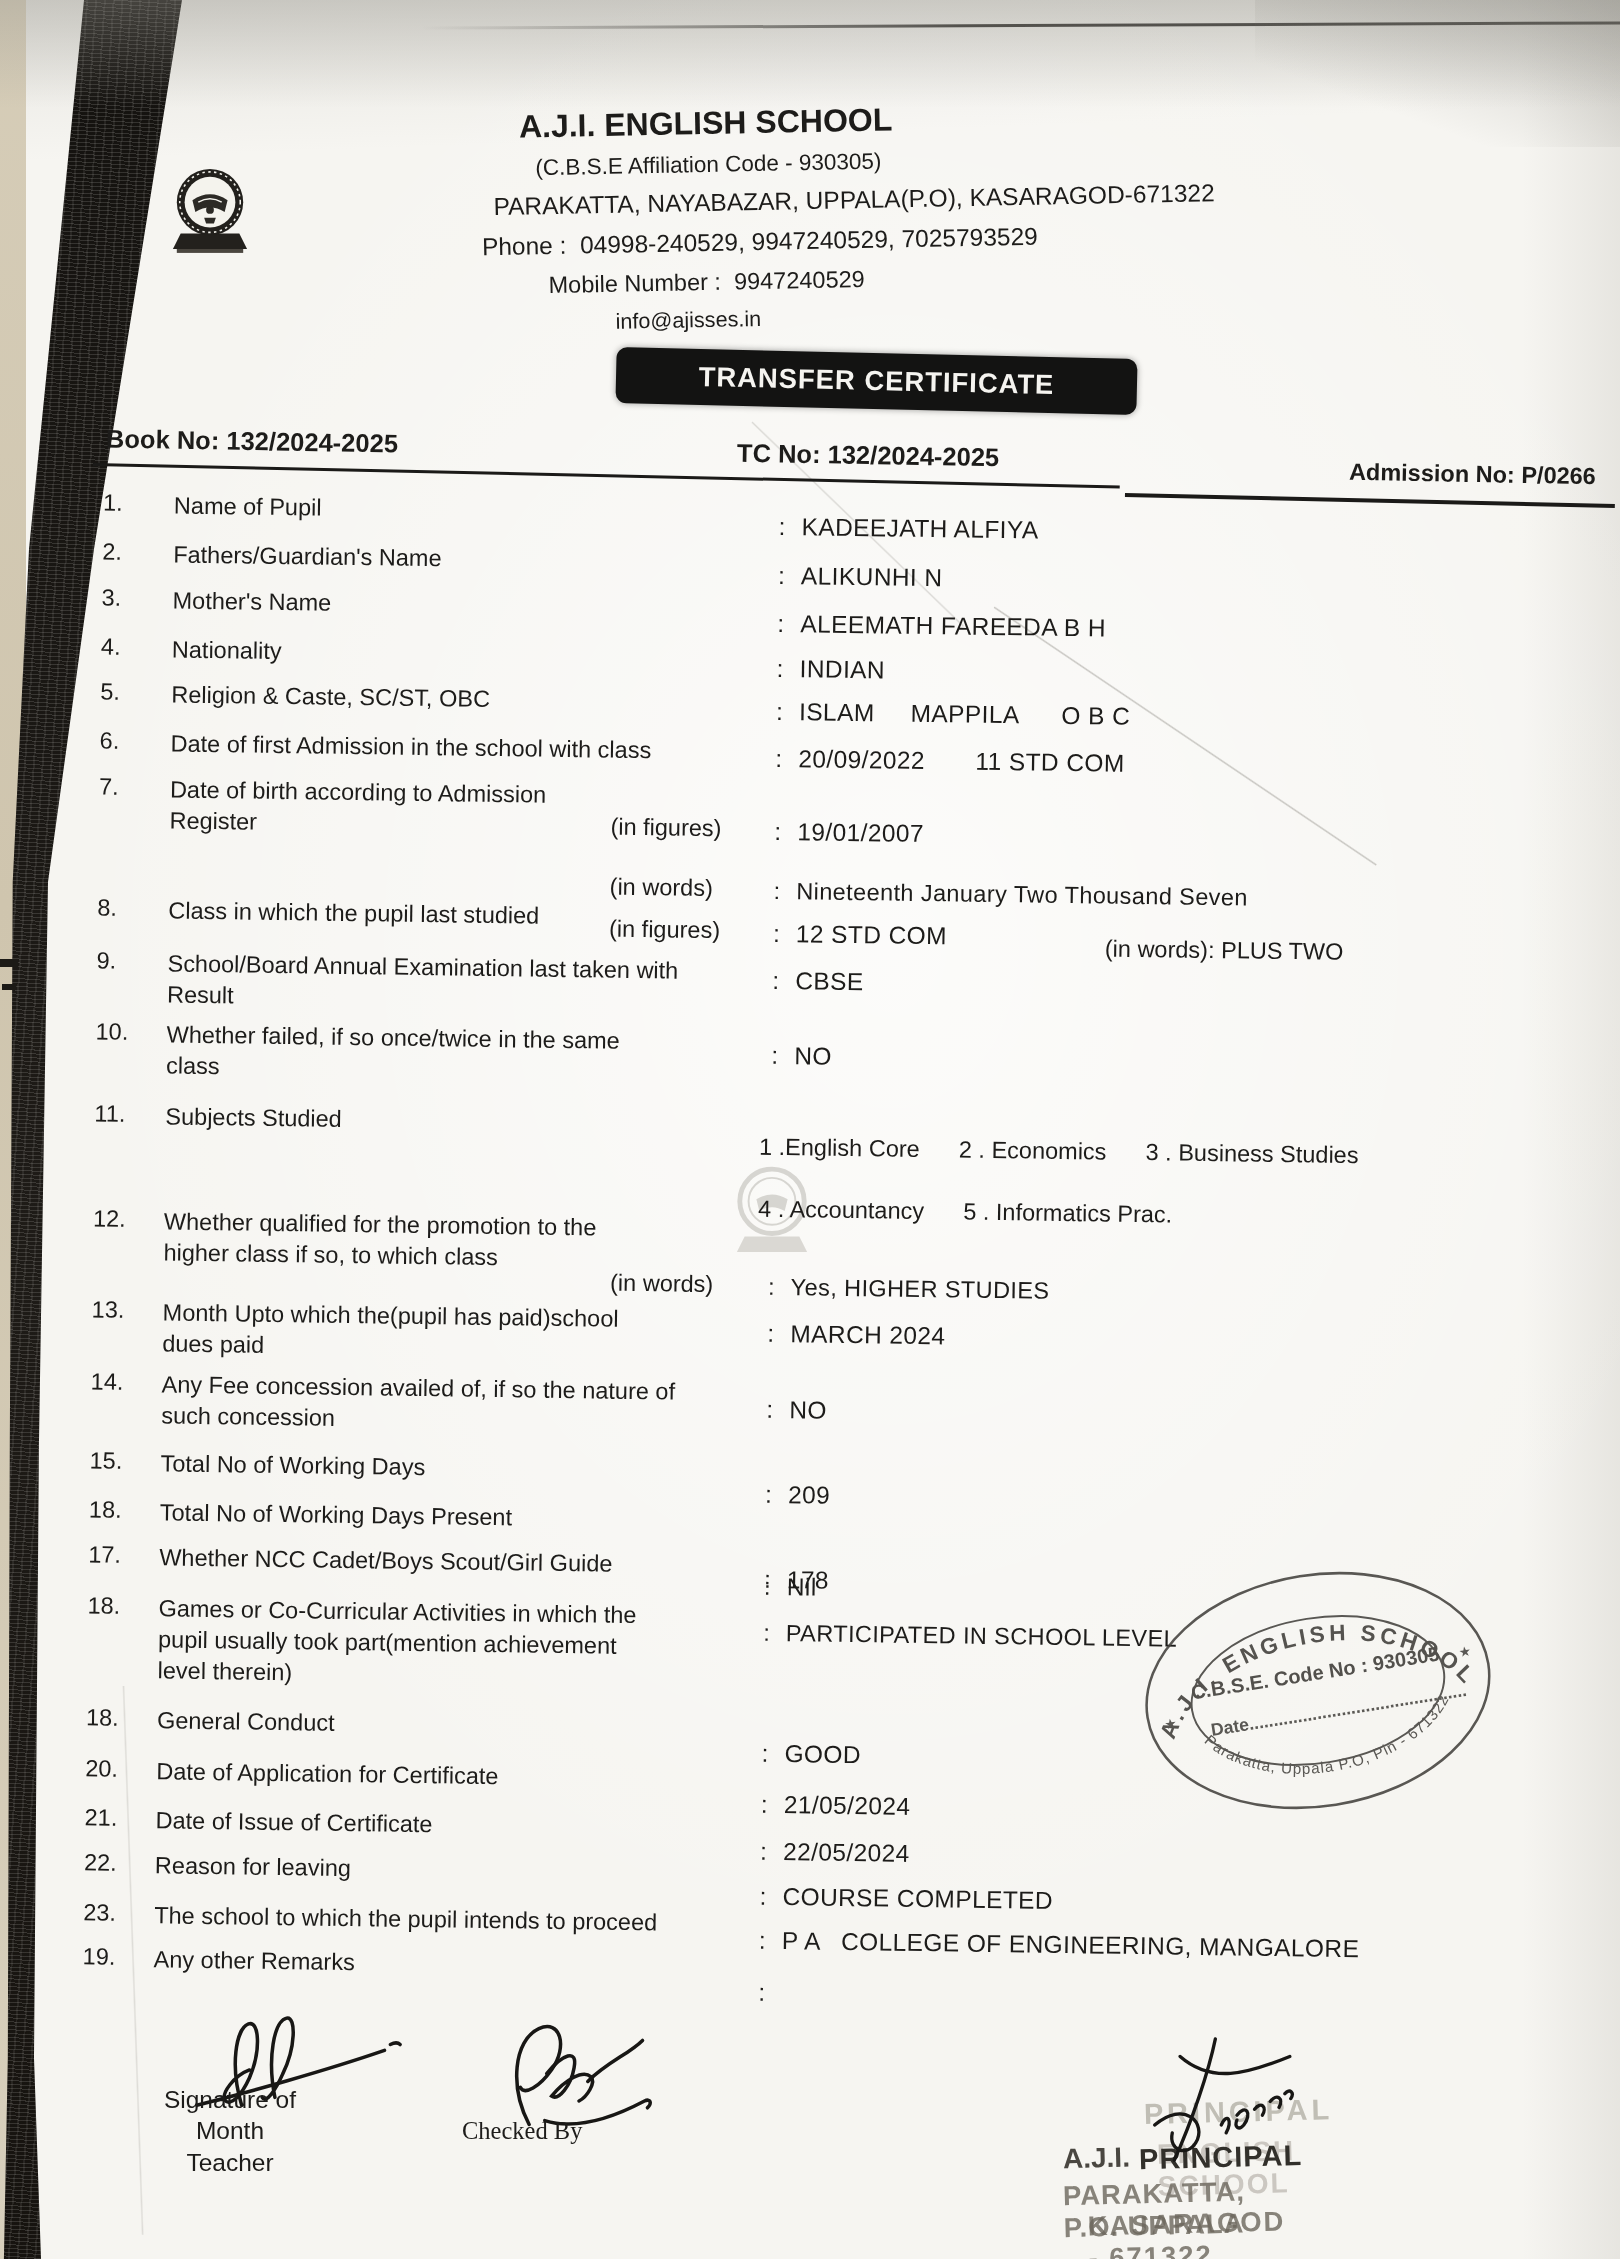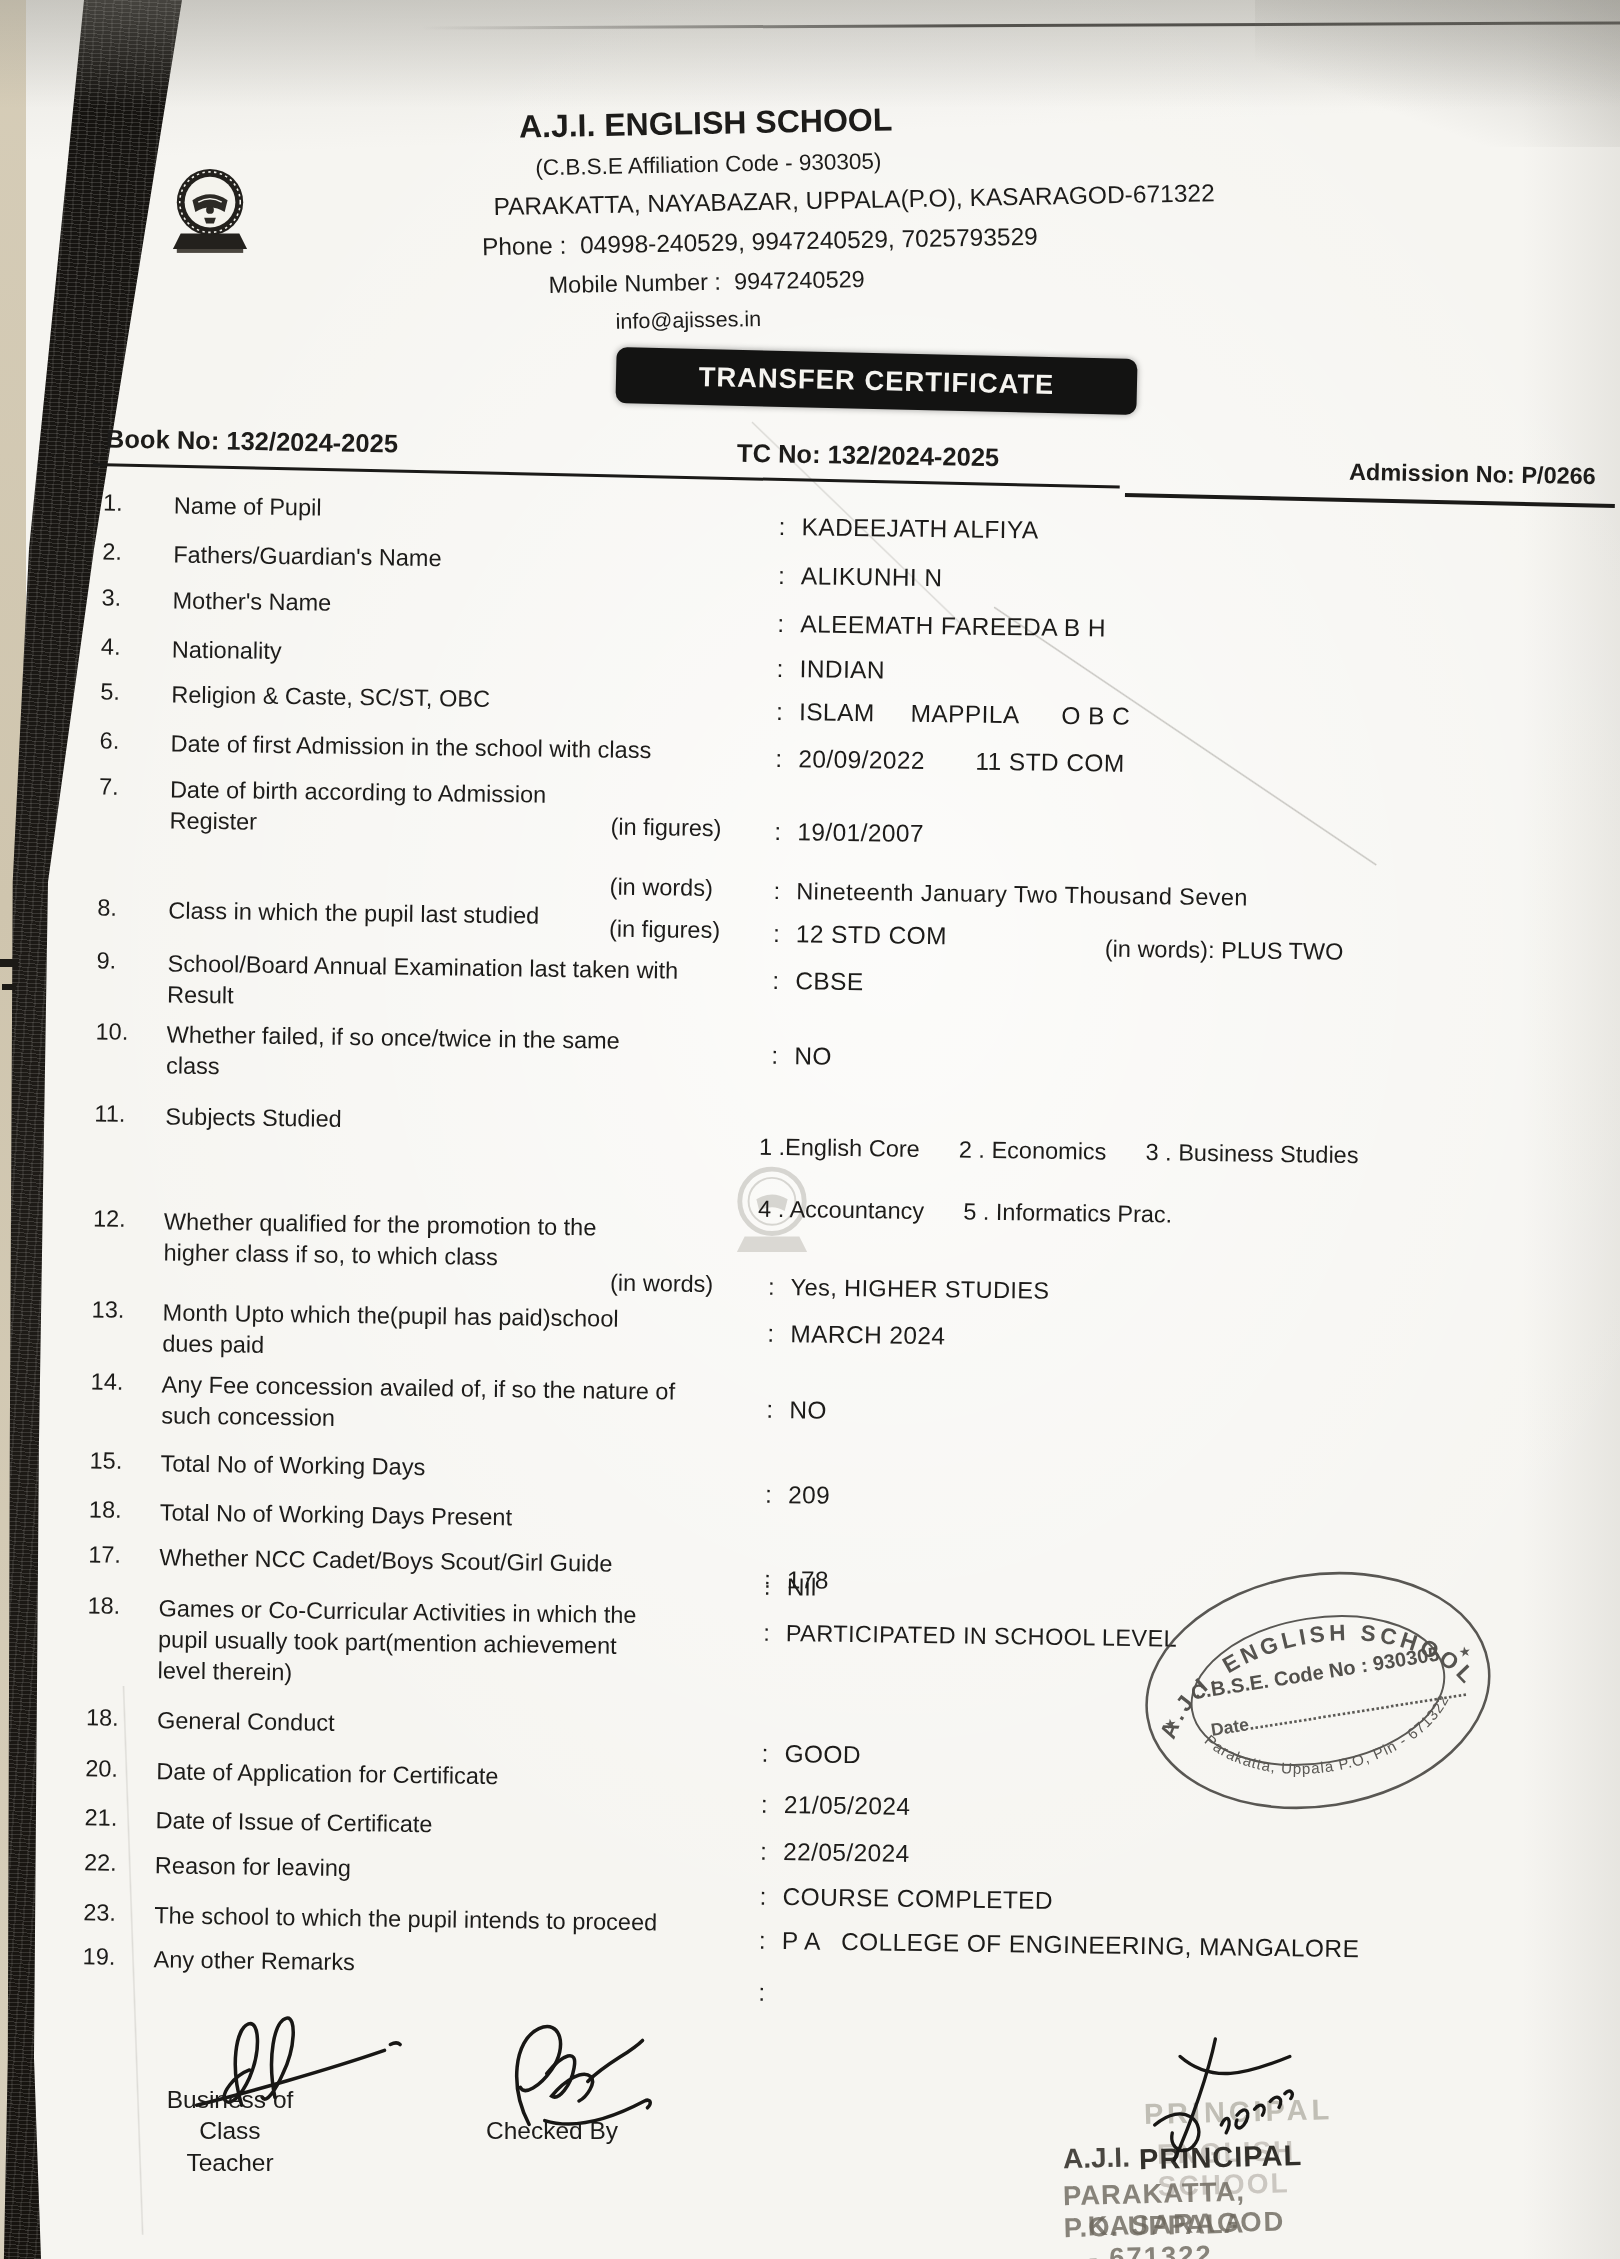--- a/index.html
+++ b/index.html
@@ -283,33 +283,33 @@
 
   <svg class="sig" style="left:181px;top:2009px;" width="225" height="118" viewBox="0 0 230 120">
     <g fill="none" stroke="#181715" stroke-width="3.6" stroke-linecap="round">
       <path d="M62,98 C50,58 56,20 69,15 C80,11 82,42 70,70 C62,88 50,100 45,93 C41,86 54,68 70,62"></path>
       <path d="M96,90 C88,50 95,12 108,9 C118,7 117,40 104,66 C97,82 87,97 83,90"></path>
       <path d="M16,98 C65,86 150,62 208,42"></path>
       <path d="M214,36 c4,-2 8,-2 10,0"></path>
     </g>
   </svg>
   <div class="ft" style="left:137px;top:2084px;width:186px;text-align:center;line-height:1.28;">
-    <div>Business of Class</div>
+    <div>Signature of Month</div>
     <div>Teacher</div>
   </div>
 
   <svg class="sig" style="left:490px;top:2011px;" width="176" height="137" viewBox="0 0 180 140">
     <g fill="none" stroke="#181715" stroke-width="3.6" stroke-linecap="round">
       <path d="M40,116 C20,78 24,30 50,18 C72,8 80,36 63,60 C51,77 35,87 31,78"></path>
       <path d="M58,64 C74,44 90,38 86,58 C83,76 70,92 63,87 C77,70 95,60 103,67 C109,73 99,88 91,92"></path>
       <path d="M100,72 C120,52 142,44 156,30"></path>
       <path d="M56,112 C88,122 124,110 158,92 c6,-3 8,2 3,7"></path>
     </g>
   </svg>
-  <div class="ft" style="left:486px;top:2117px;">Checked By</div>
+  <div class="ft" style="left:462px;top:2117px;font-family:Liberation Serif, serif;">Checked By</div>
 
   <div class="abs" style="transform:rotate(-1.5deg);transform-origin:1225px 2156px;">
     <div class="ft faded" style="left:1145px;top:2096px;font-size:29px;letter-spacing:3.9px;">PRINCIPAL</div>
     <div class="ft faded" style="left:1157px;top:2137px;font-size:28px;letter-spacing:2px;color:rgba(150,145,135,.45);">ENGLISH SCHOOL</div>
     <div class="ft" style="left:1063px;top:2139px;font-size:28px;font-weight:bold;color:#4a4741;">A.J.I.</div>
     <div class="ft" style="left:1139px;top:2141px;font-size:29px;font-weight:bold;color:#32302b;letter-spacing:1px;">PRINCIPAL</div>
     <div class="ft graystamp" style="left:1062px;top:2176px;font-size:27.4px;">PARAKATTA, P.O. UPPALA</div>
     <div class="ft graystamp" style="left:1086px;top:2207px;font-size:27.4px;letter-spacing:2px;">KASARAGOD - 671322</div>
   </div>
   <svg class="sig" style="left:1125px;top:2031px;" width="216" height="142" viewBox="0 0 220 145">

